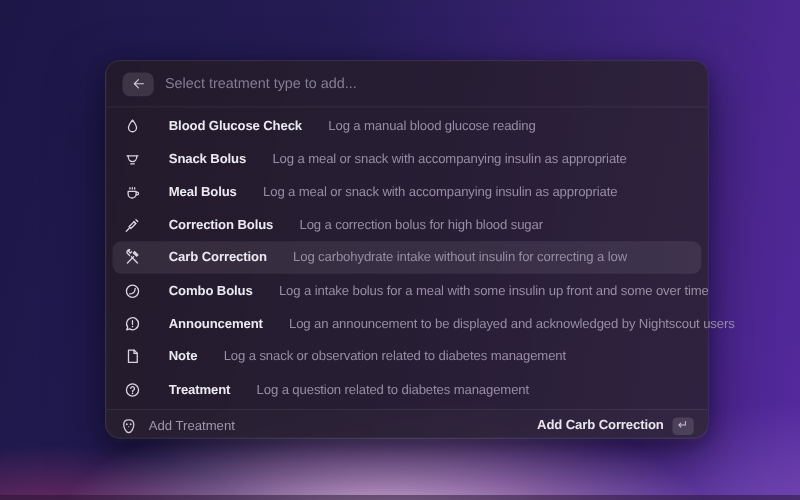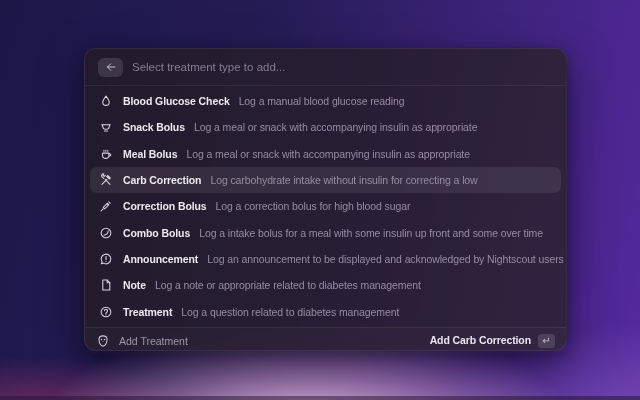--- a/index.html
+++ b/index.html
@@ -39,21 +39,21 @@
   }
   .back svg{ width:12px; height:12px; }
   .search{
     flex:1; background:transparent; border:none; outline:none;
     font-family:"Liberation Sans", sans-serif; font-size:11.5px; color:#d9d4e0;
   }
   .search::placeholder{ color:#857d93; opacity:1; }
 
   .list{ flex:1; padding:2px 5px; display:flex; flex-direction:column; }
   .row{
-    height:26.3px; display:flex; align-items:center; gap:0;
+    height:26.3px; display:flex; align-items:center; gap:12px;
     padding:0 9px; border-radius:7px; cursor:pointer;
   }
   .row.selected{ background:rgba(255,255,255,0.08); }
   .ic{
     width:14px; height:14px; flex:0 0 14px; color:#d9d4df;
     display:flex; align-items:center; justify-content:center;
   }
   .ic svg{ width:14px; height:14px; }
   .t{ font-size:10.5px; font-weight:700; color:#eceaf0; margin-left:10px; white-space:nowrap; letter-spacing:-0.1px; }
   .s{ font-size:10.5px; color:#968da2; margin-left:9px; white-space:nowrap; letter-spacing:-0.1px; }
@@ -129,49 +129,49 @@
           <svg viewBox="0 0 24 24">
               <path d="M6 10.5h11v3.5a5.5 5.5 0 0 1-11 0Z"></path>
               <path d="M17 11.5h1.4a1.9 1.9 0 0 1 0 3.8H17"></path>
               <path d="M8.5 5.5v1.8M11.8 5.5v1.8M15 5.5v1.8"></path>
             </svg>
         </span>
         <span class="t">Meal Bolus</span>
         <span class="s">Log a meal or snack with accompanying insulin as appropriate</span>
       </div>
 
+      <div class="row">
+        <span class="ic">
+          <svg viewBox="0 0 24 24">
+              <path d="M3.5 20.5l3.7-3.7"></path>
+              <path d="M7.2 14.3l2.5 2.5 6.9-6.9-2.5-2.5z"></path>
+              <path d="M13.9 7.6l2.5 2.5"></path>
+              <path d="M16.7 4.8l2.5 2.5"></path>
+            </svg>
+        </span>
+        <span class="t">Correction Bolus</span>
+        <span class="s">Log a correction bolus for high blood sugar</span>
+      </div>
+
       <div class="row selected">
         <span class="ic">
           <svg viewBox="0 0 24 24">
               <path d="M5 19.5 13.5 11"></path>
               <path class="fl" d="M12 5.8l3-3 5.6 5.6-3 3z"></path>
               <path d="M18.8 19.5 10.5 11"></path>
               <path d="M8 9.2 4.6 5.8a3.3 3.3 0 0 1 3.6-4.4L6.4 3.2l2.6 2.6 1.8-1.8"></path>
             </svg>
         </span>
         <span class="t">Carb Correction</span>
         <span class="s">Log carbohydrate intake without insulin for correcting a low</span>
       </div>
 
       <div class="row">
         <span class="ic">
           <svg viewBox="0 0 24 24">
-              <path d="M3.5 20.5l3.7-3.7"></path>
-              <path d="M7.2 14.3l2.5 2.5 6.9-6.9-2.5-2.5z"></path>
-              <path d="M13.9 7.6l2.5 2.5"></path>
-              <path d="M16.7 4.8l2.5 2.5"></path>
-            </svg>
-        </span>
-        <span class="t">Correction Bolus</span>
-        <span class="s">Log a correction bolus for high blood sugar</span>
-      </div>
-
-      <div class="row">
-        <span class="ic">
-          <svg viewBox="0 0 24 24">
               <circle cx="12" cy="12" r="8.3"></circle>
               <path d="M8.3 15.7c4.5-.3 7.2-3.2 7.4-7.5"></path>
             </svg>
         </span>
         <span class="t">Combo Bolus</span>
         <span class="s">Log a intake bolus for a meal with some insulin up front and some over time</span>
       </div>
 
       <div class="row">
         <span class="ic">
@@ -186,21 +186,21 @@
       </div>
 
       <div class="row">
         <span class="ic">
           <svg viewBox="0 0 24 24">
               <path d="M6.5 3.5h7.5l4.5 4.5v12.5h-12Z"></path>
               <path d="M14 3.5V8h4.5"></path>
             </svg>
         </span>
         <span class="t">Note</span>
-        <span class="s">Log a note or appropriate related to diabetes management</span>
+        <span class="s">Log a snack or observation related to diabetes management</span>
       </div>
 
       <div class="row">
         <span class="ic">
           <svg viewBox="0 0 24 24">
               <circle cx="12" cy="12" r="8.3"></circle>
               <path d="M9.5 9.7a2.6 2.6 0 1 1 3.8 2.7c-.9.5-1.3 1-1.3 2"></path>
               <circle class="fl" cx="12" cy="16.8" r="1.1"></circle>
             </svg>
         </span>

